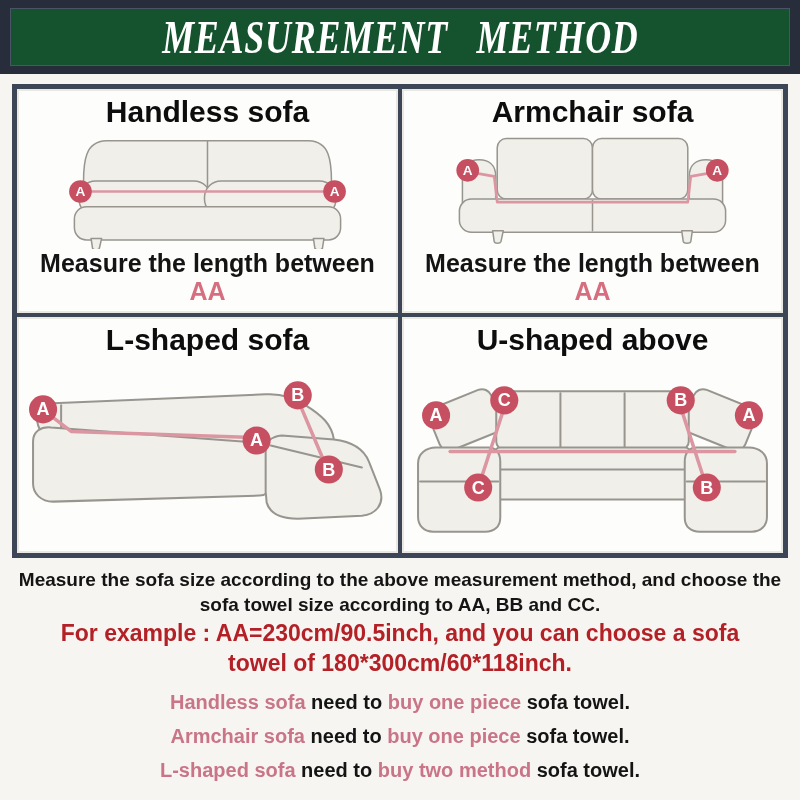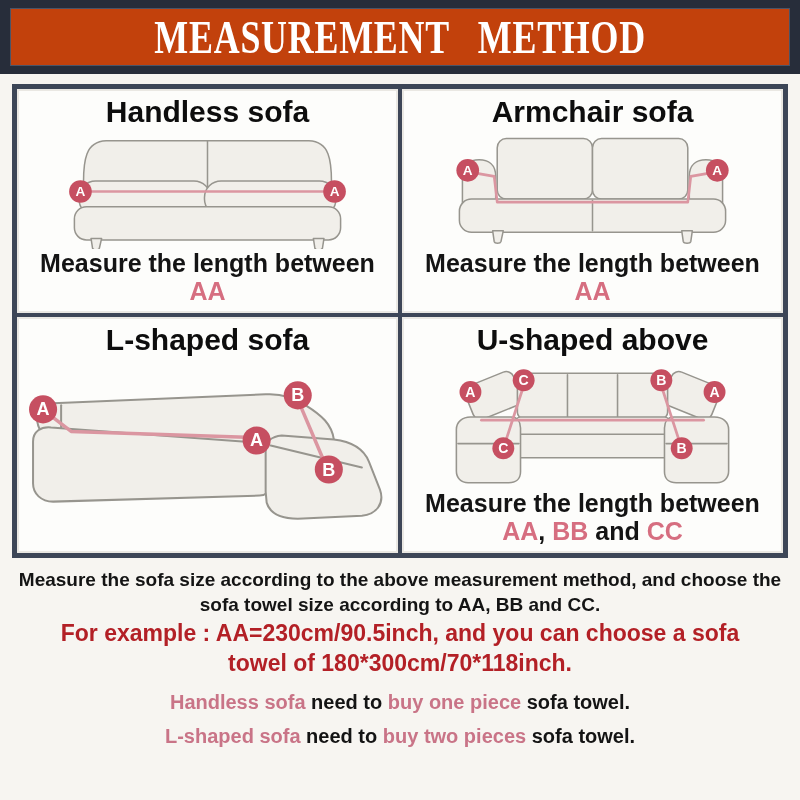--- a/index.html
+++ b/index.html
@@ -7,22 +7,22 @@
     width:800px;height:800px;position:relative;overflow:hidden;
     background:#f7f5f1;font-family:"Liberation Sans",sans-serif;
     margin:0 auto;
   }
   
   .banner{
     height:74px;background:#272d3a;box-sizing:border-box;
     padding:8px 10px;display:flex;
   }
   .banner-inner{
-    flex:1;background:#c2410c;border:1px solid #4b5467;
-    display:flex;align-items:center;justify-content:center;
+    flex:1;background:#14532d;border:1px solid #4b5467;
+    display:flex;align-items:center;justify-content:center;font-style:italic;
   }
   .banner-title{
     color:#ffffff;font-family:"Liberation Serif",serif;font-weight:700;
     font-size:46px;letter-spacing:1px;word-spacing:24px;
     transform:scaleX(0.78);white-space:nowrap;
   }
   
   .grid{
     margin:10px 12px 0;background:#3d4657;border:5px solid #3d4657;
     display:grid;grid-template-columns:1fr 1fr;grid-template-rows:224px 236px;gap:4px;
@@ -190,28 +190,28 @@
         </g>
         <g>
           <circle class="marker" cx="304" cy="118" r="14"></circle>
           <text class="marker-label" x="304" y="124">B</text>
         </g>
         <g>
           <circle class="marker" cx="346" cy="46" r="14"></circle>
           <text class="marker-label" x="346" y="52">A</text>
         </g>
       </svg>
-      <p class="caption"><span class="c-black">Measure the length between </span><span class="c-pink">AA</span><span class="c-black">, </span><span class="c-pink">BB</span><span class="c-black"> and </span><span class="c-pink">CC</span></p>
     </div>
 
   </div>
 
   <div class="footer">
     <p class="instruction">Measure the sofa size according to the above measurement method, and choose the sofa towel size according to AA, BB and CC.</p>
-    <p class="example">For example : AA=230cm/90.5inch, and you can choose a sofa towel of 180*300cm/70*118inch.</p>
+    <p class="example">For example : AA=230cm/90.5inch, and you can choose a sofa towel of 180*300cm/60*118inch.</p>
     <div class="rules">
       <p class="rule"><span class="c-pink">Handless sofa</span><span class="c-black"> need to </span><span class="c-pink">buy one piece</span><span class="c-black"> sofa towel.</span></p>
-      <p class="rule"><span class="c-pink">L-shaped sofa</span><span class="c-black"> need to </span><span class="c-pink">buy two pieces</span><span class="c-black"> sofa towel.</span></p>
+      <p class="rule"><span class="c-pink">Armchair sofa</span><span class="c-black"> need to </span><span class="c-pink">buy one piece</span><span class="c-black"> sofa towel.</span></p>
+      <p class="rule"><span class="c-pink">L-shaped sofa</span><span class="c-black"> need to </span><span class="c-pink">buy two method</span><span class="c-black"> sofa towel.</span></p>
 
     </div>
   </div>
 
 </div>
 
 </body></html>

